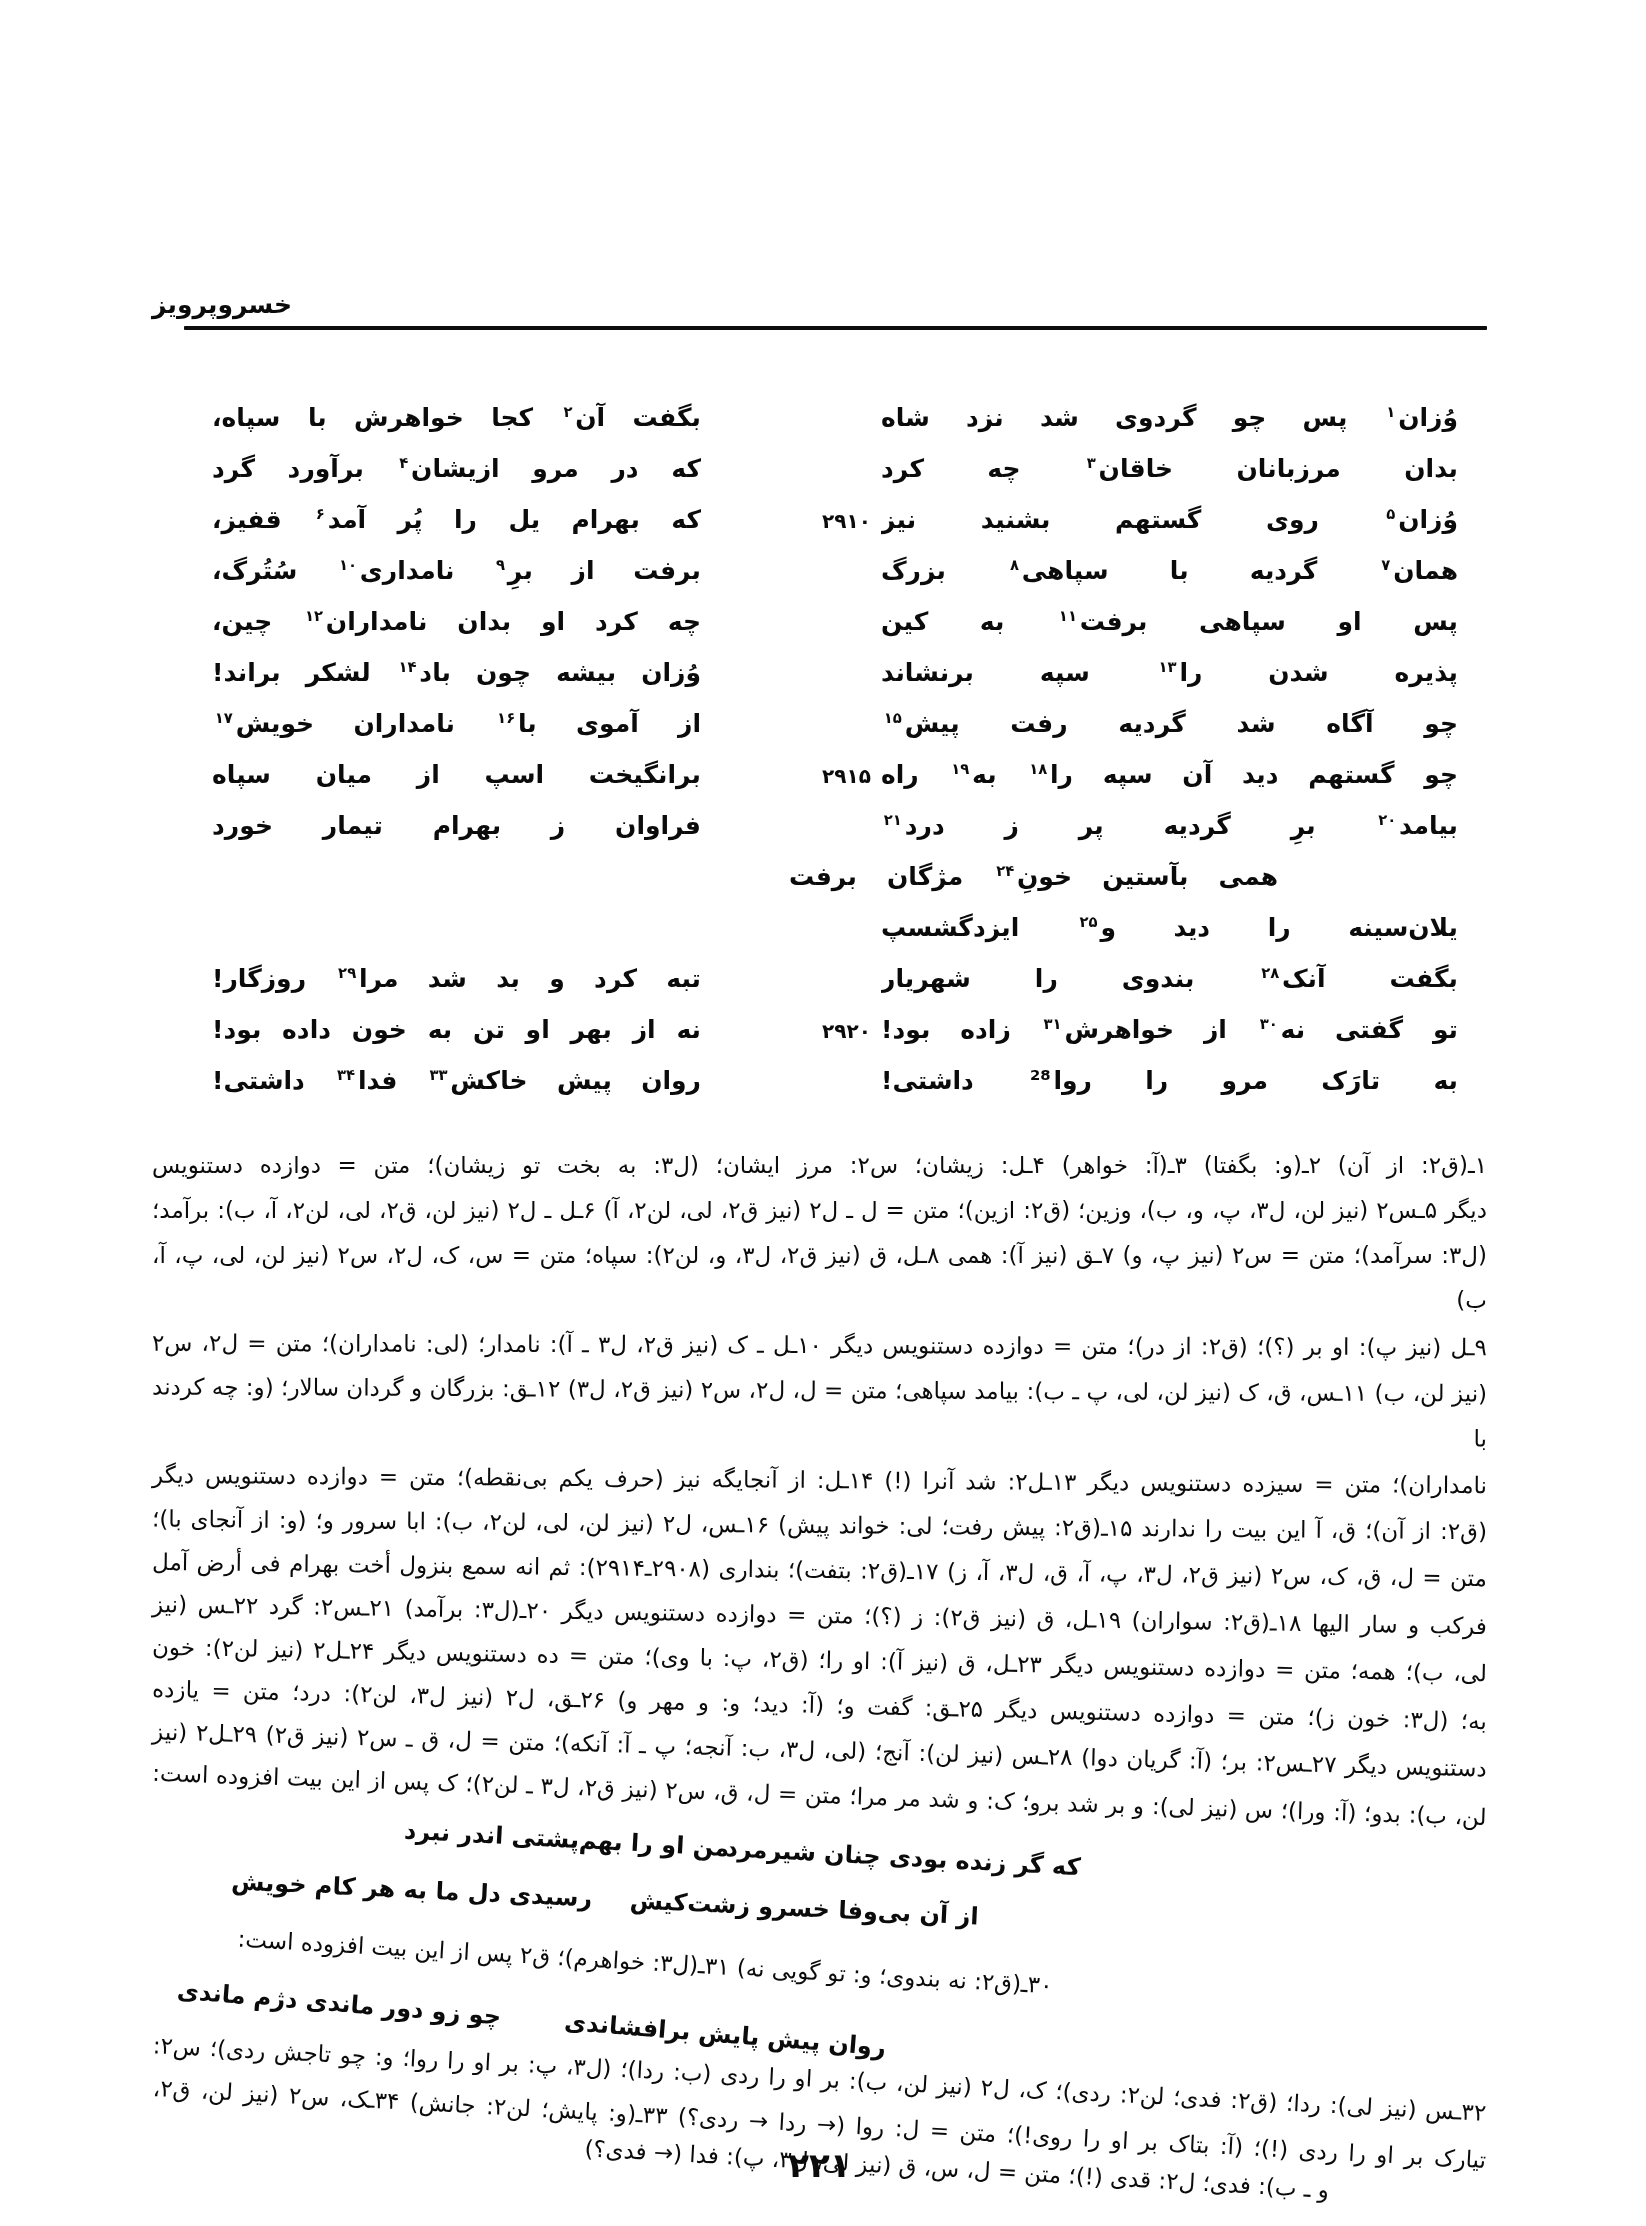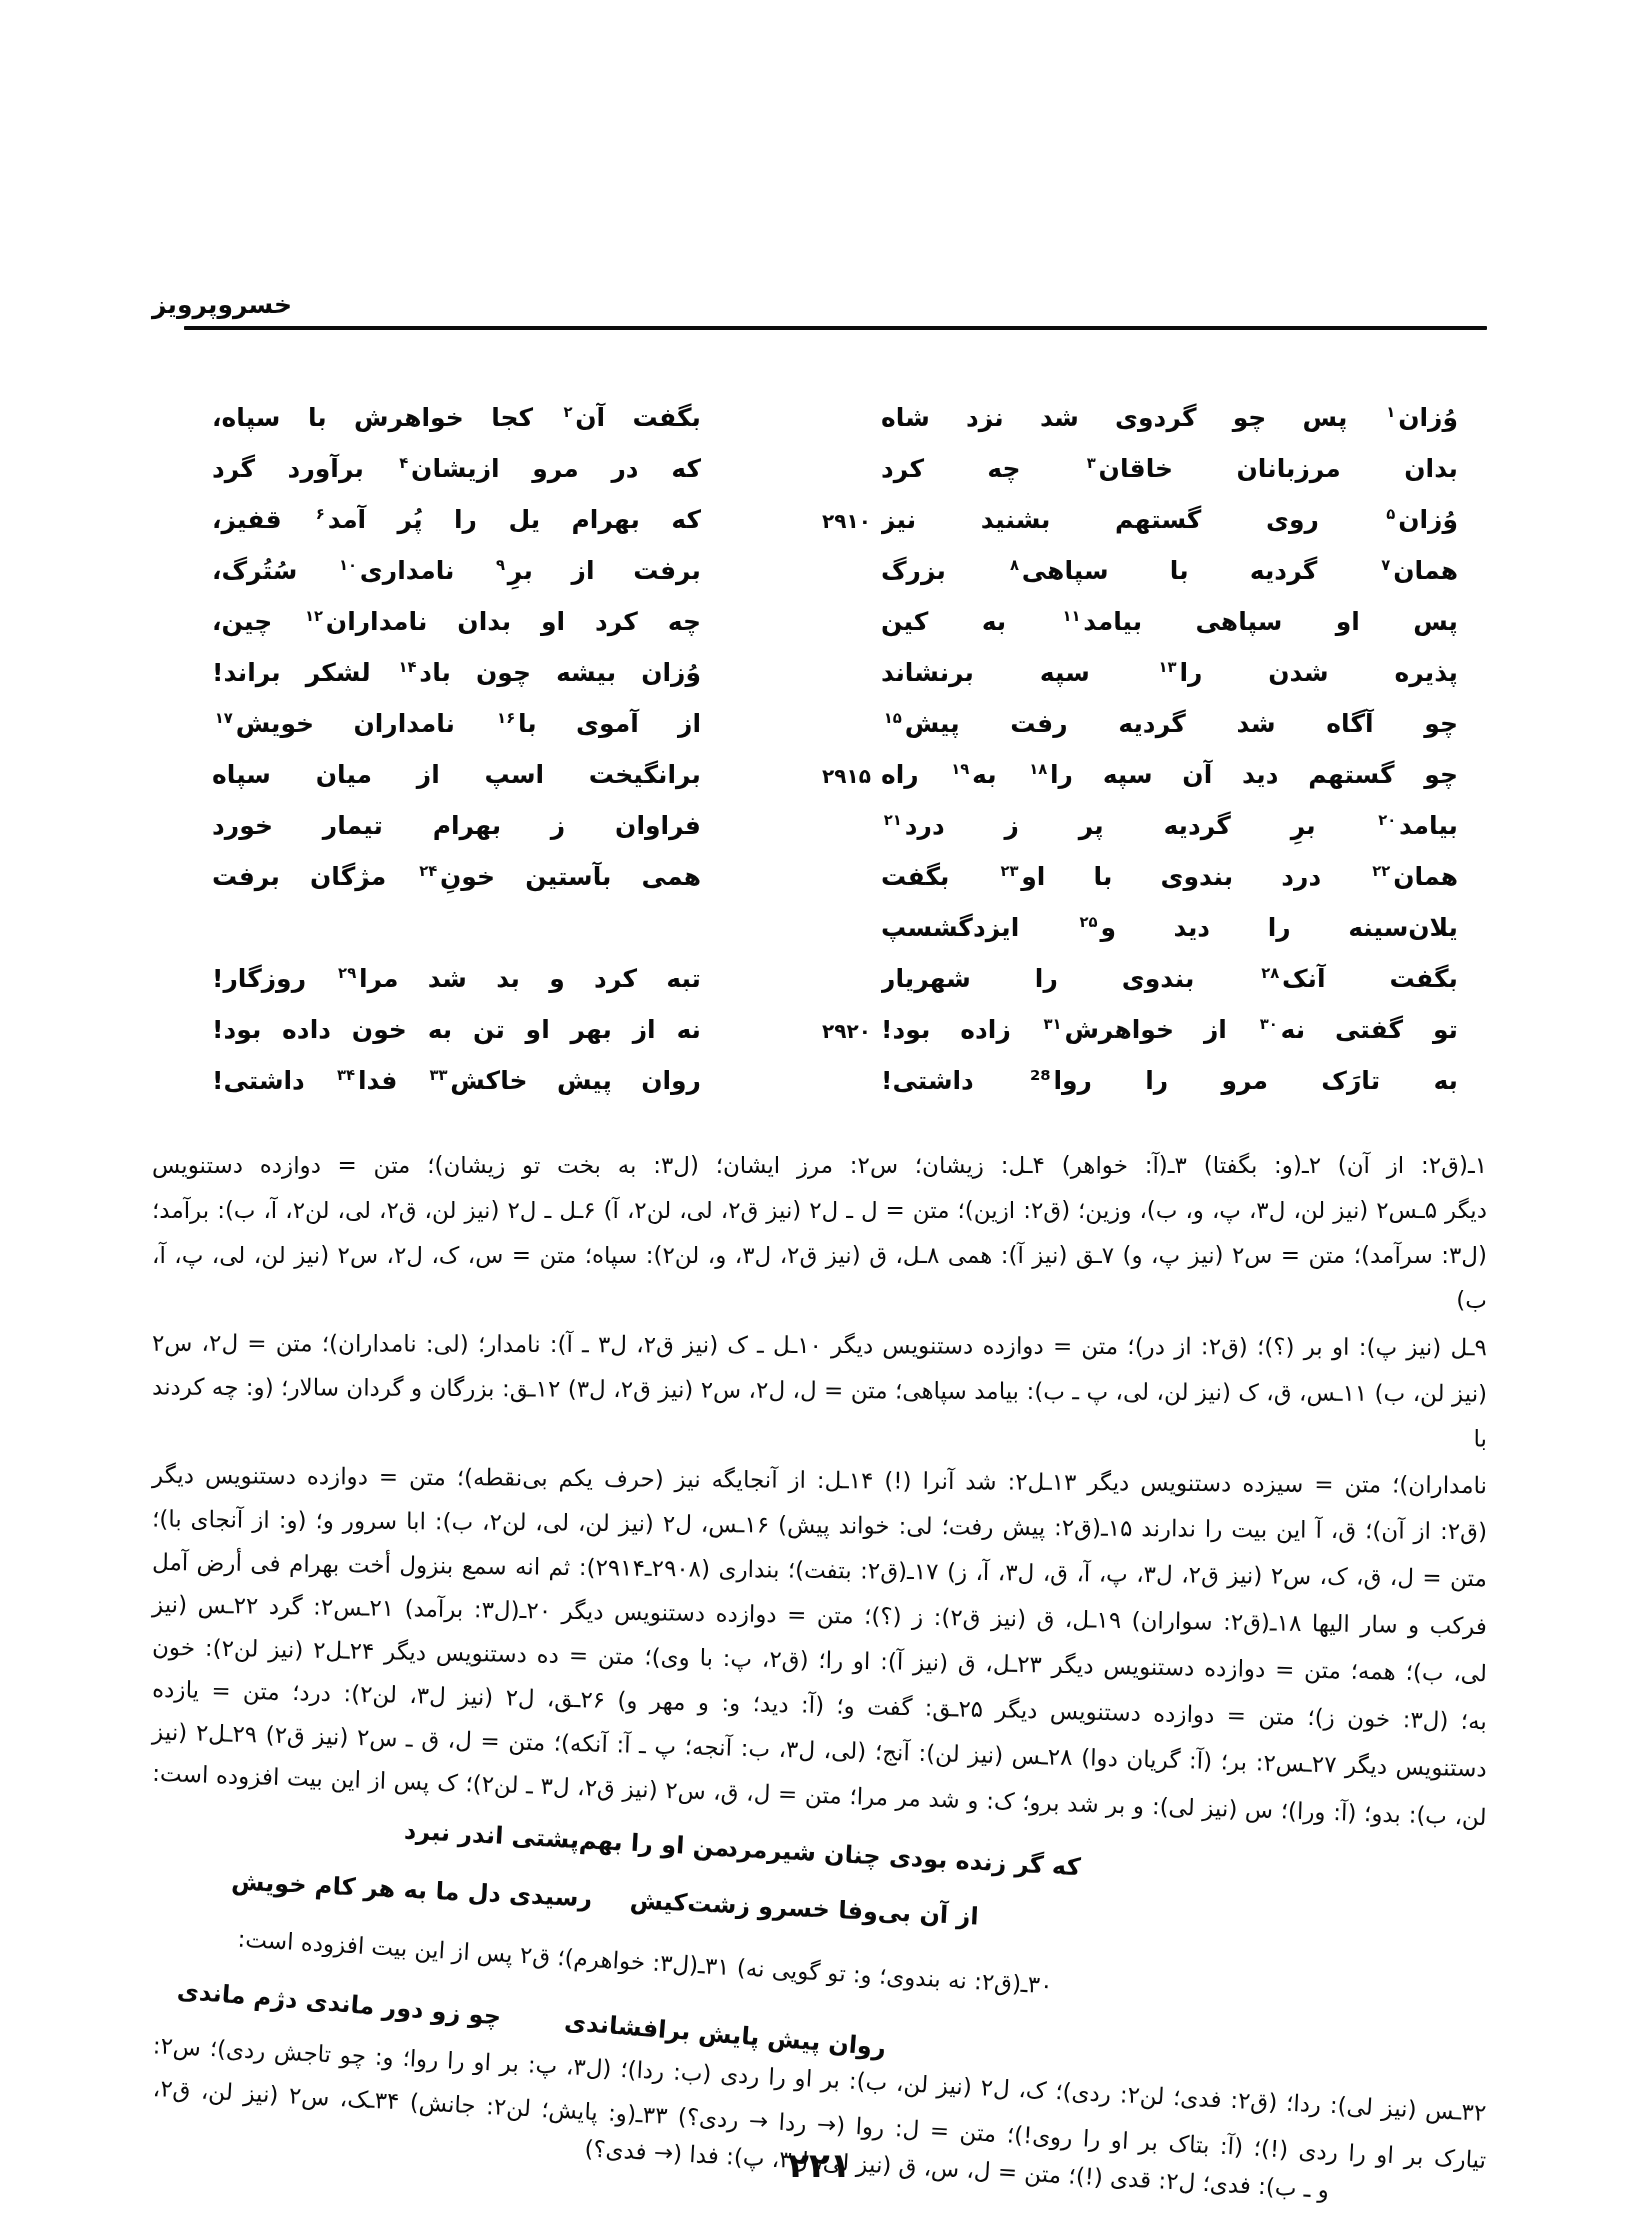--- a/index.html
+++ b/index.html
@@ -89,21 +89,21 @@
         <div class="sp"></div>
         <div class="hemi h2"><span>که بهرام یل را پُر آمد</span><sup class="fn">۶</sup><span> قفیز،</span></div>
       </div>
       <div class="vrow">
         <div class="hemi h1"><span>همان</span><sup class="fn">۷</sup><span> گردیه با سپاهی</span><sup class="fn">۸</sup><span> بزرگ</span></div>
         <div class="vnum"></div>
         <div class="sp"></div>
         <div class="hemi h2"><span>برفت از برِ</span><sup class="fn">۹</sup><span> نامداری</span><sup class="fn">۱۰</sup><span> سُتُرگ،</span></div>
       </div>
       <div class="vrow">
-        <div class="hemi h1"><span>پس او سپاهی بیامد</span><sup class="fn">۱۱</sup><span> به کین</span></div>
+        <div class="hemi h1"><span>پس او سپاهی برفت</span><sup class="fn">۱۱</sup><span> به کین</span></div>
         <div class="vnum"></div>
         <div class="sp"></div>
         <div class="hemi h2"><span>چه کرد او بدان نامداران</span><sup class="fn">۱۲</sup><span> چین،</span></div>
       </div>
       <div class="vrow">
         <div class="hemi h1"><span>پذیره شدن را</span><sup class="fn">۱۳</sup><span> سپه برنشاند</span></div>
         <div class="vnum"></div>
         <div class="sp"></div>
         <div class="hemi h2"><span>وُزان بیشه چون باد</span><sup class="fn">۱۴</sup><span> لشکر براند!</span></div>
       </div>
@@ -119,21 +119,20 @@
         <div class="sp"></div>
         <div class="hemi h2"><span>برانگیخت اسپ از میان سپاه</span></div>
       </div>
       <div class="vrow">
         <div class="hemi h1"><span>بیامد</span><sup class="fn">۲۰</sup><span> برِ گردیه پر ز درد</span><sup class="fn">۲۱</sup></div>
         <div class="vnum"></div>
         <div class="sp"></div>
         <div class="hemi h2"><span>فراوان ز بهرام تیمار خورد</span></div>
       </div>
       <div class="vrow">
-        <div class="hemi h1"><span>همان</span><sup class="fn">۲۲</sup><span> درد بندوی با او</span><sup class="fn">۲۳</sup><span> بگفت</span></div>
         <div class="vnum"></div>
         <div class="sp"></div>
         <div class="hemi h2"><span>همی بآستین خونِ</span><sup class="fn">۲۴</sup><span> مژگان برفت</span></div>
       </div>
       <div class="vrow">
         <div class="hemi h1"><span>یلان‌سینه را دید و</span><sup class="fn">۲۵</sup><span> ایزدگشسپ</span></div>
         <div class="vnum"></div>
         <div class="sp"></div>
       </div>
       <div class="vrow">

